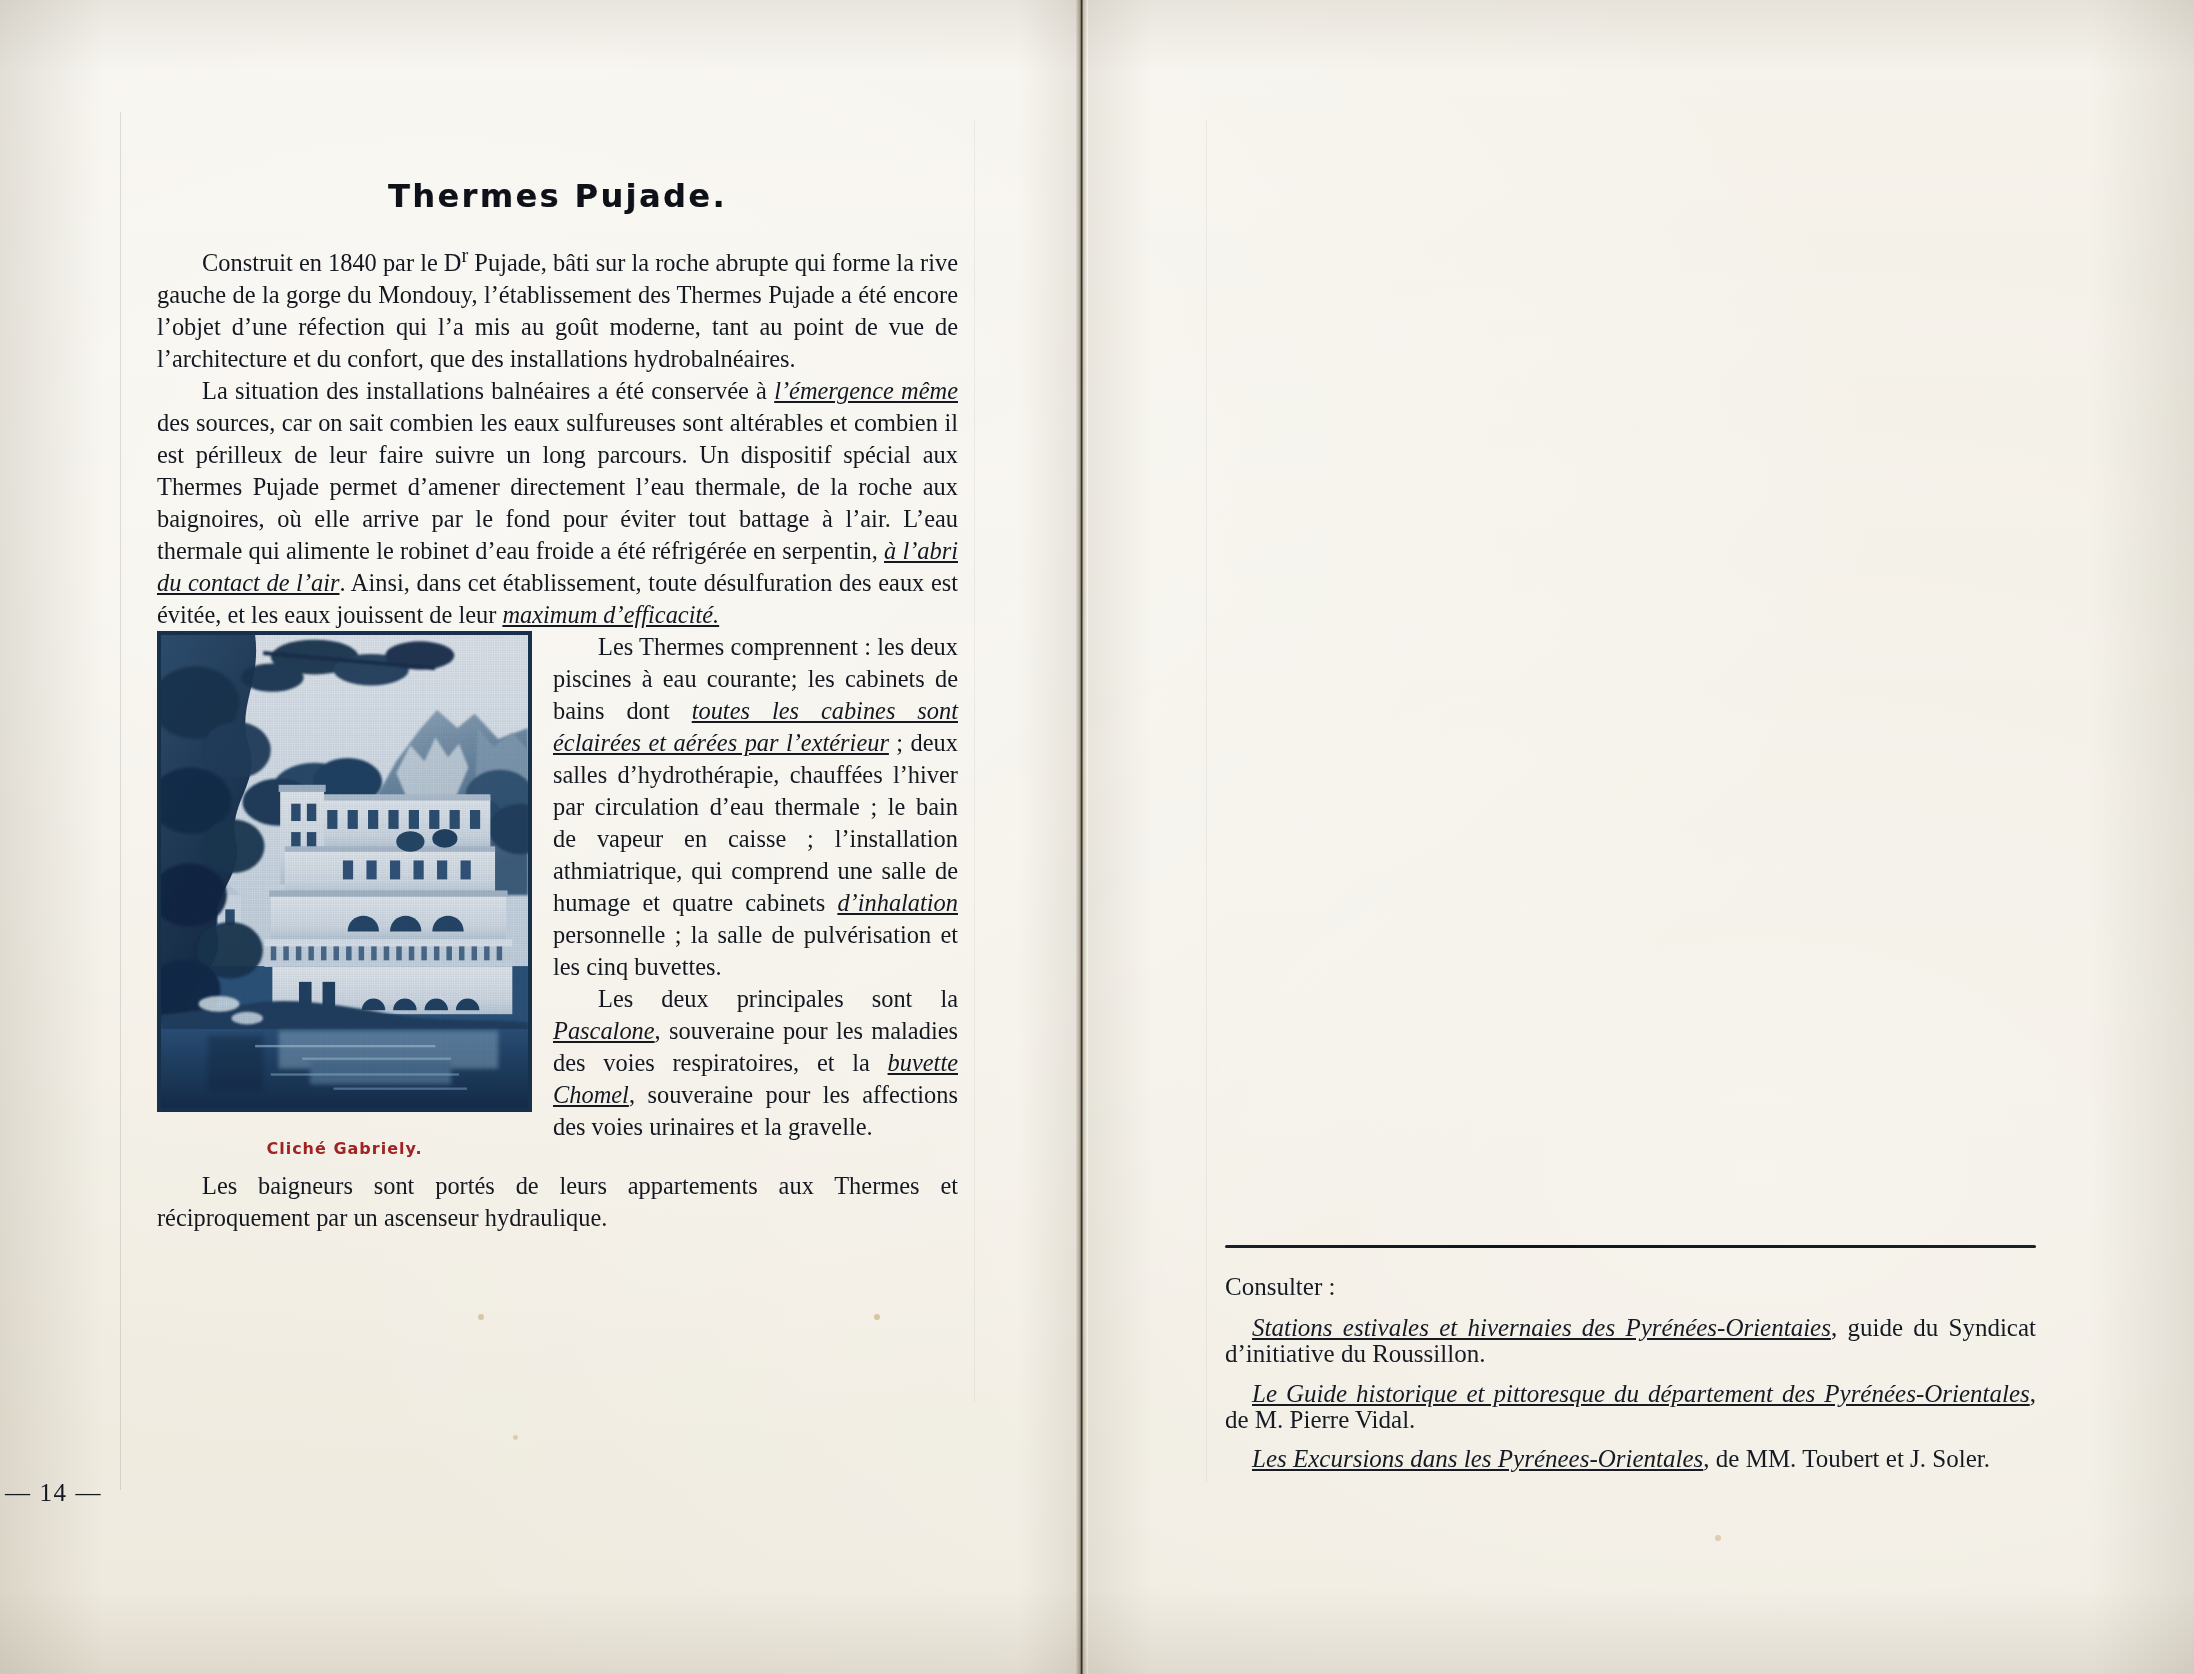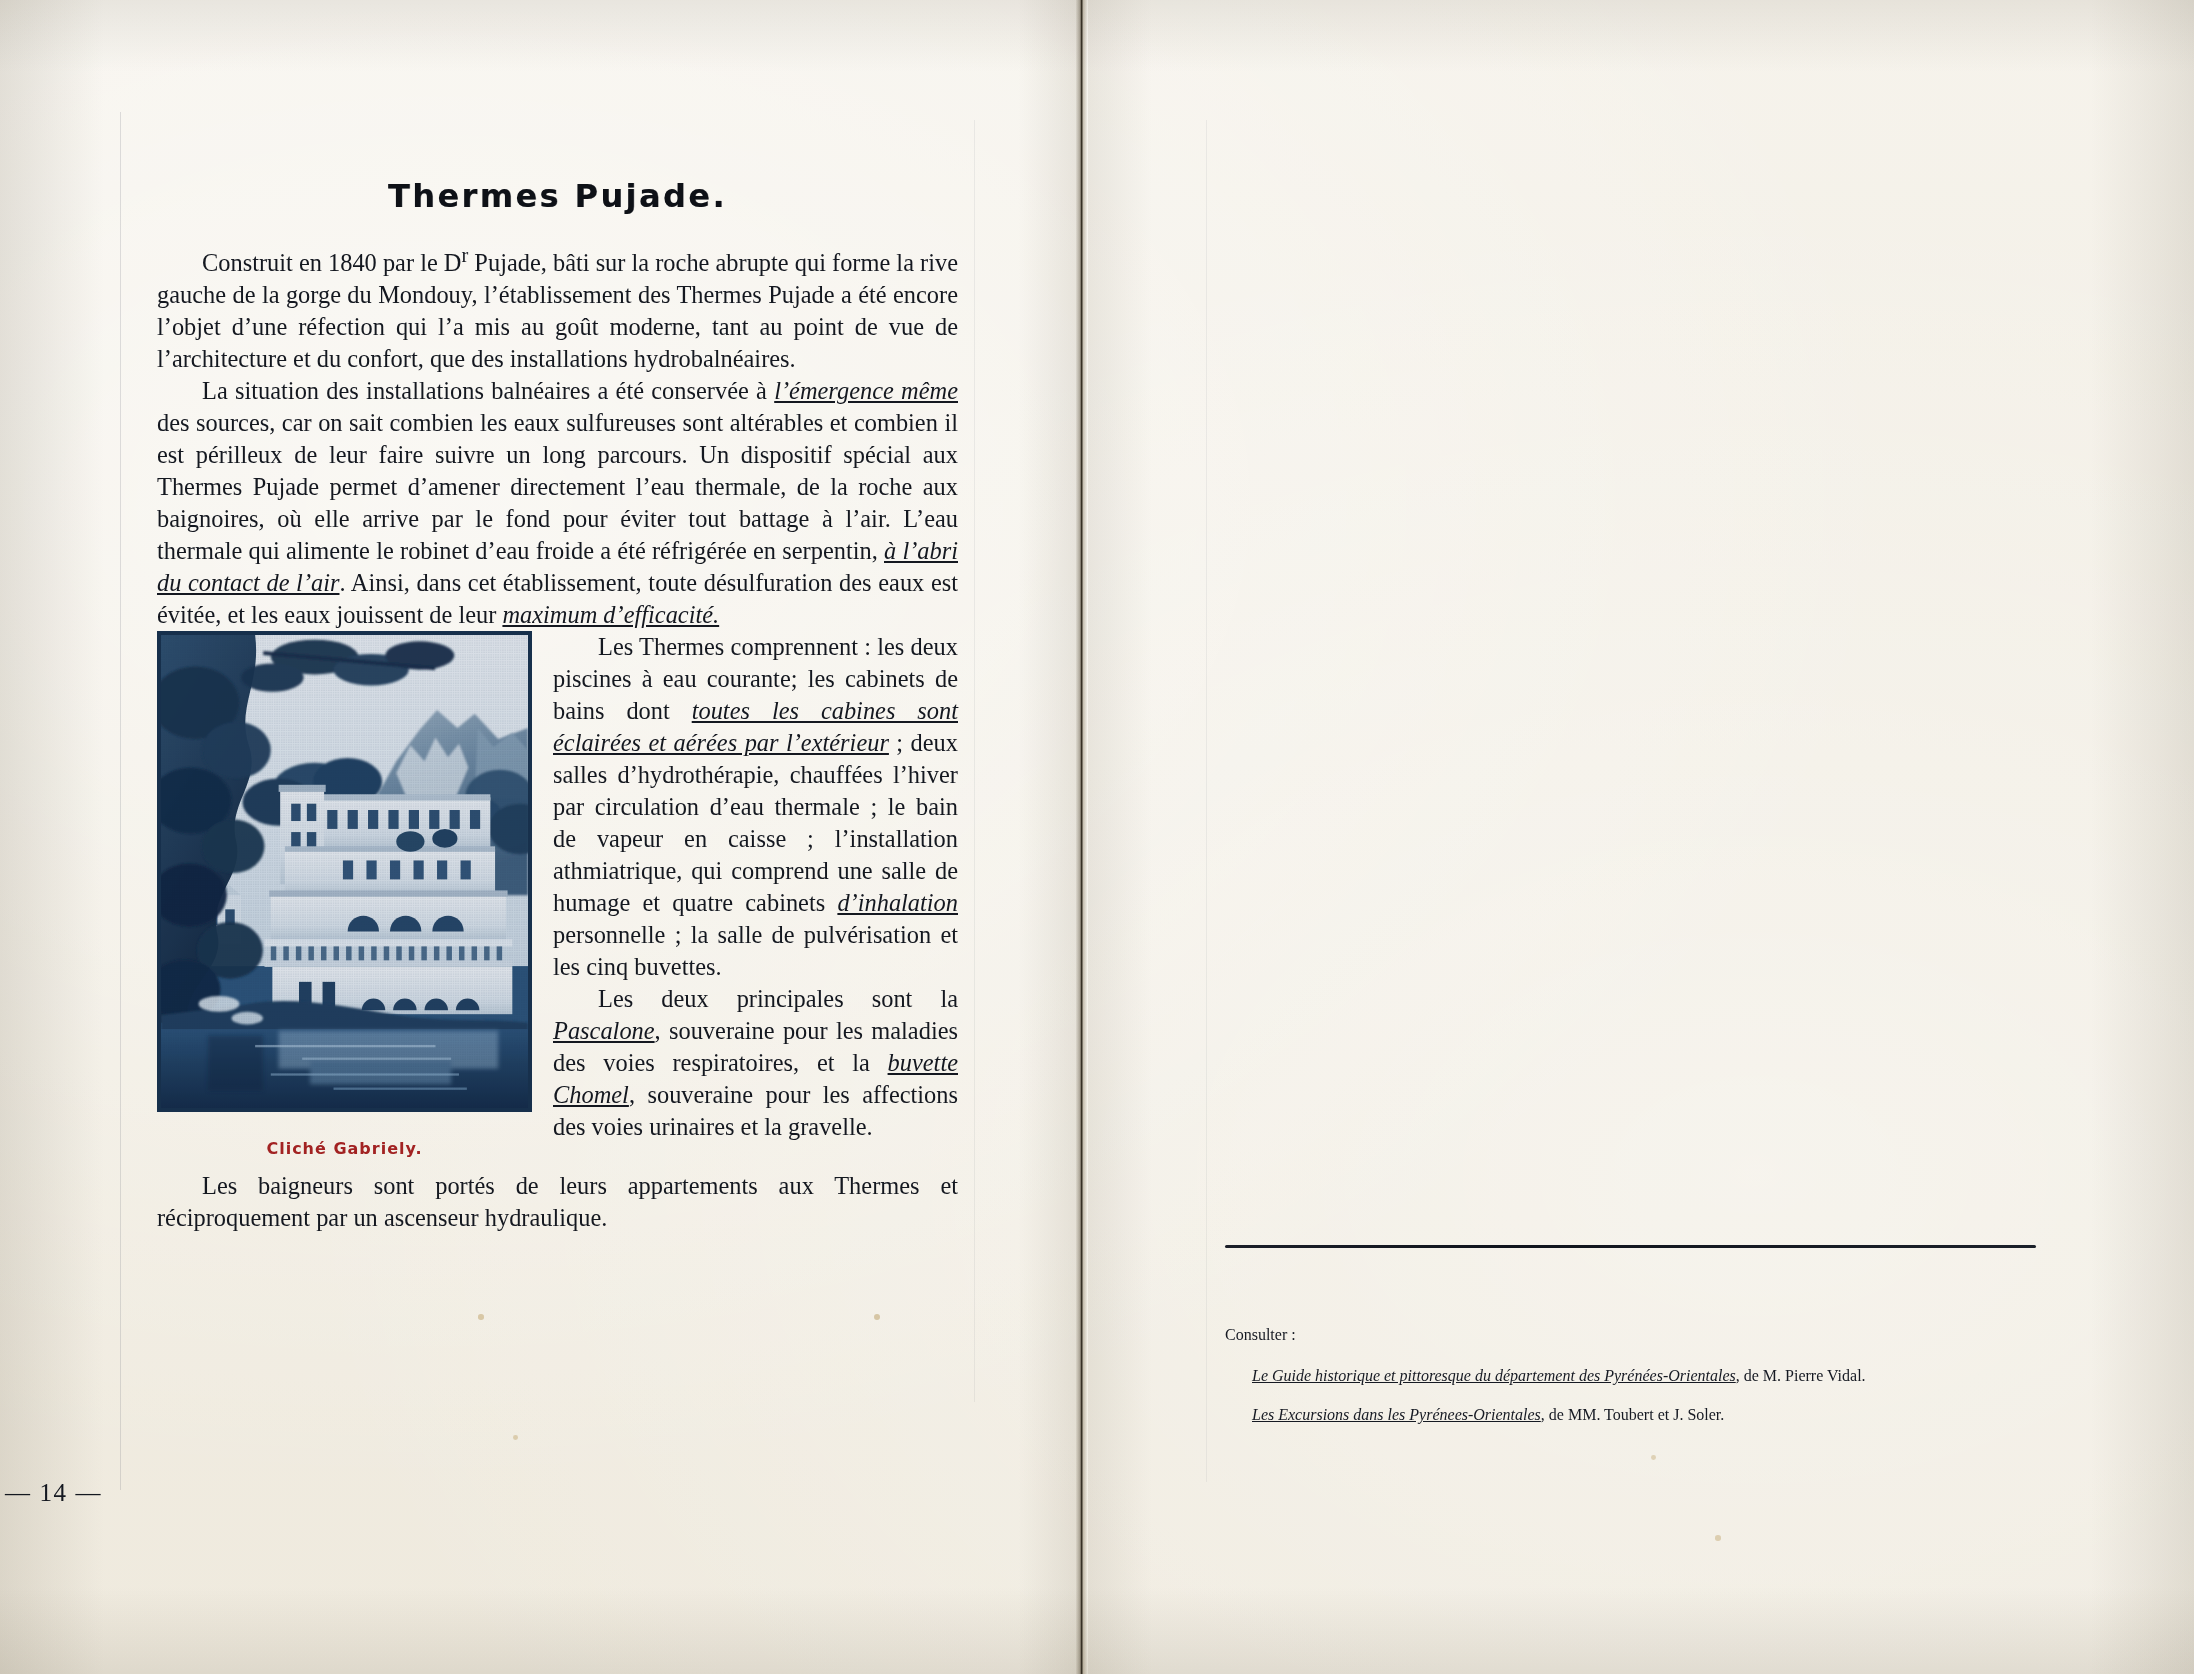--- a/index.html
+++ b/index.html
@@ -113,24 +113,23 @@
   .notes-rule {
     position:absolute;
     left:1225px; top:1245px;
     width:811px; height:3.2px;
     background:linear-gradient(90deg,#1b1f29,#10141c 35%,#1b2029);
     border-radius:1.6px;
   }
   .notes {
     position:absolute;
     left:1225px; top:1274px; width:811px;
-    font-size:16px; line-height:26.4px;
+    font-size:25px; line-height:26.4px;
     color:#161a24;
     text-align:justify;
-    margin-top:48px;
   }
   .notes p { text-indent:27px; margin:0 0 13px 0; }
   .notes p.lead { text-indent:0; margin-bottom:14.4px; }
 
   
   .col, .notes, .folio, .photo-caption { filter:saturate(0.9); }
 
   
   .speck { position:absolute; border-radius:50%; background:rgba(90,80,55,0.30); }
 </style>
@@ -382,18 +381,19 @@
 
   <div class="folio folio-left">— 14 —</div>
 </div>
 
 <div class="page page-right">
 
   <div class="notes-rule" style="left:137px;"></div>
 
   <div class="notes" style="left:137px;">
     <p class="lead">Consulter :</p>
+    <p><i>Stations estivales et hivernaies des Pyrénées-Orientaies</i>, guide du Syndicat d’initiative du Roussillon.</p>
     <p><i>Le Guide historique et pittoresque du département des Pyrénées-Orientales</i>, de M. Pierre Vidal.</p>
     <p><i>Les Excursions dans les Pyrénees-Orientales</i>, de MM. Toubert et J. Soler.</p>
   </div>
 
 </div>
 
 
 </body></html>

